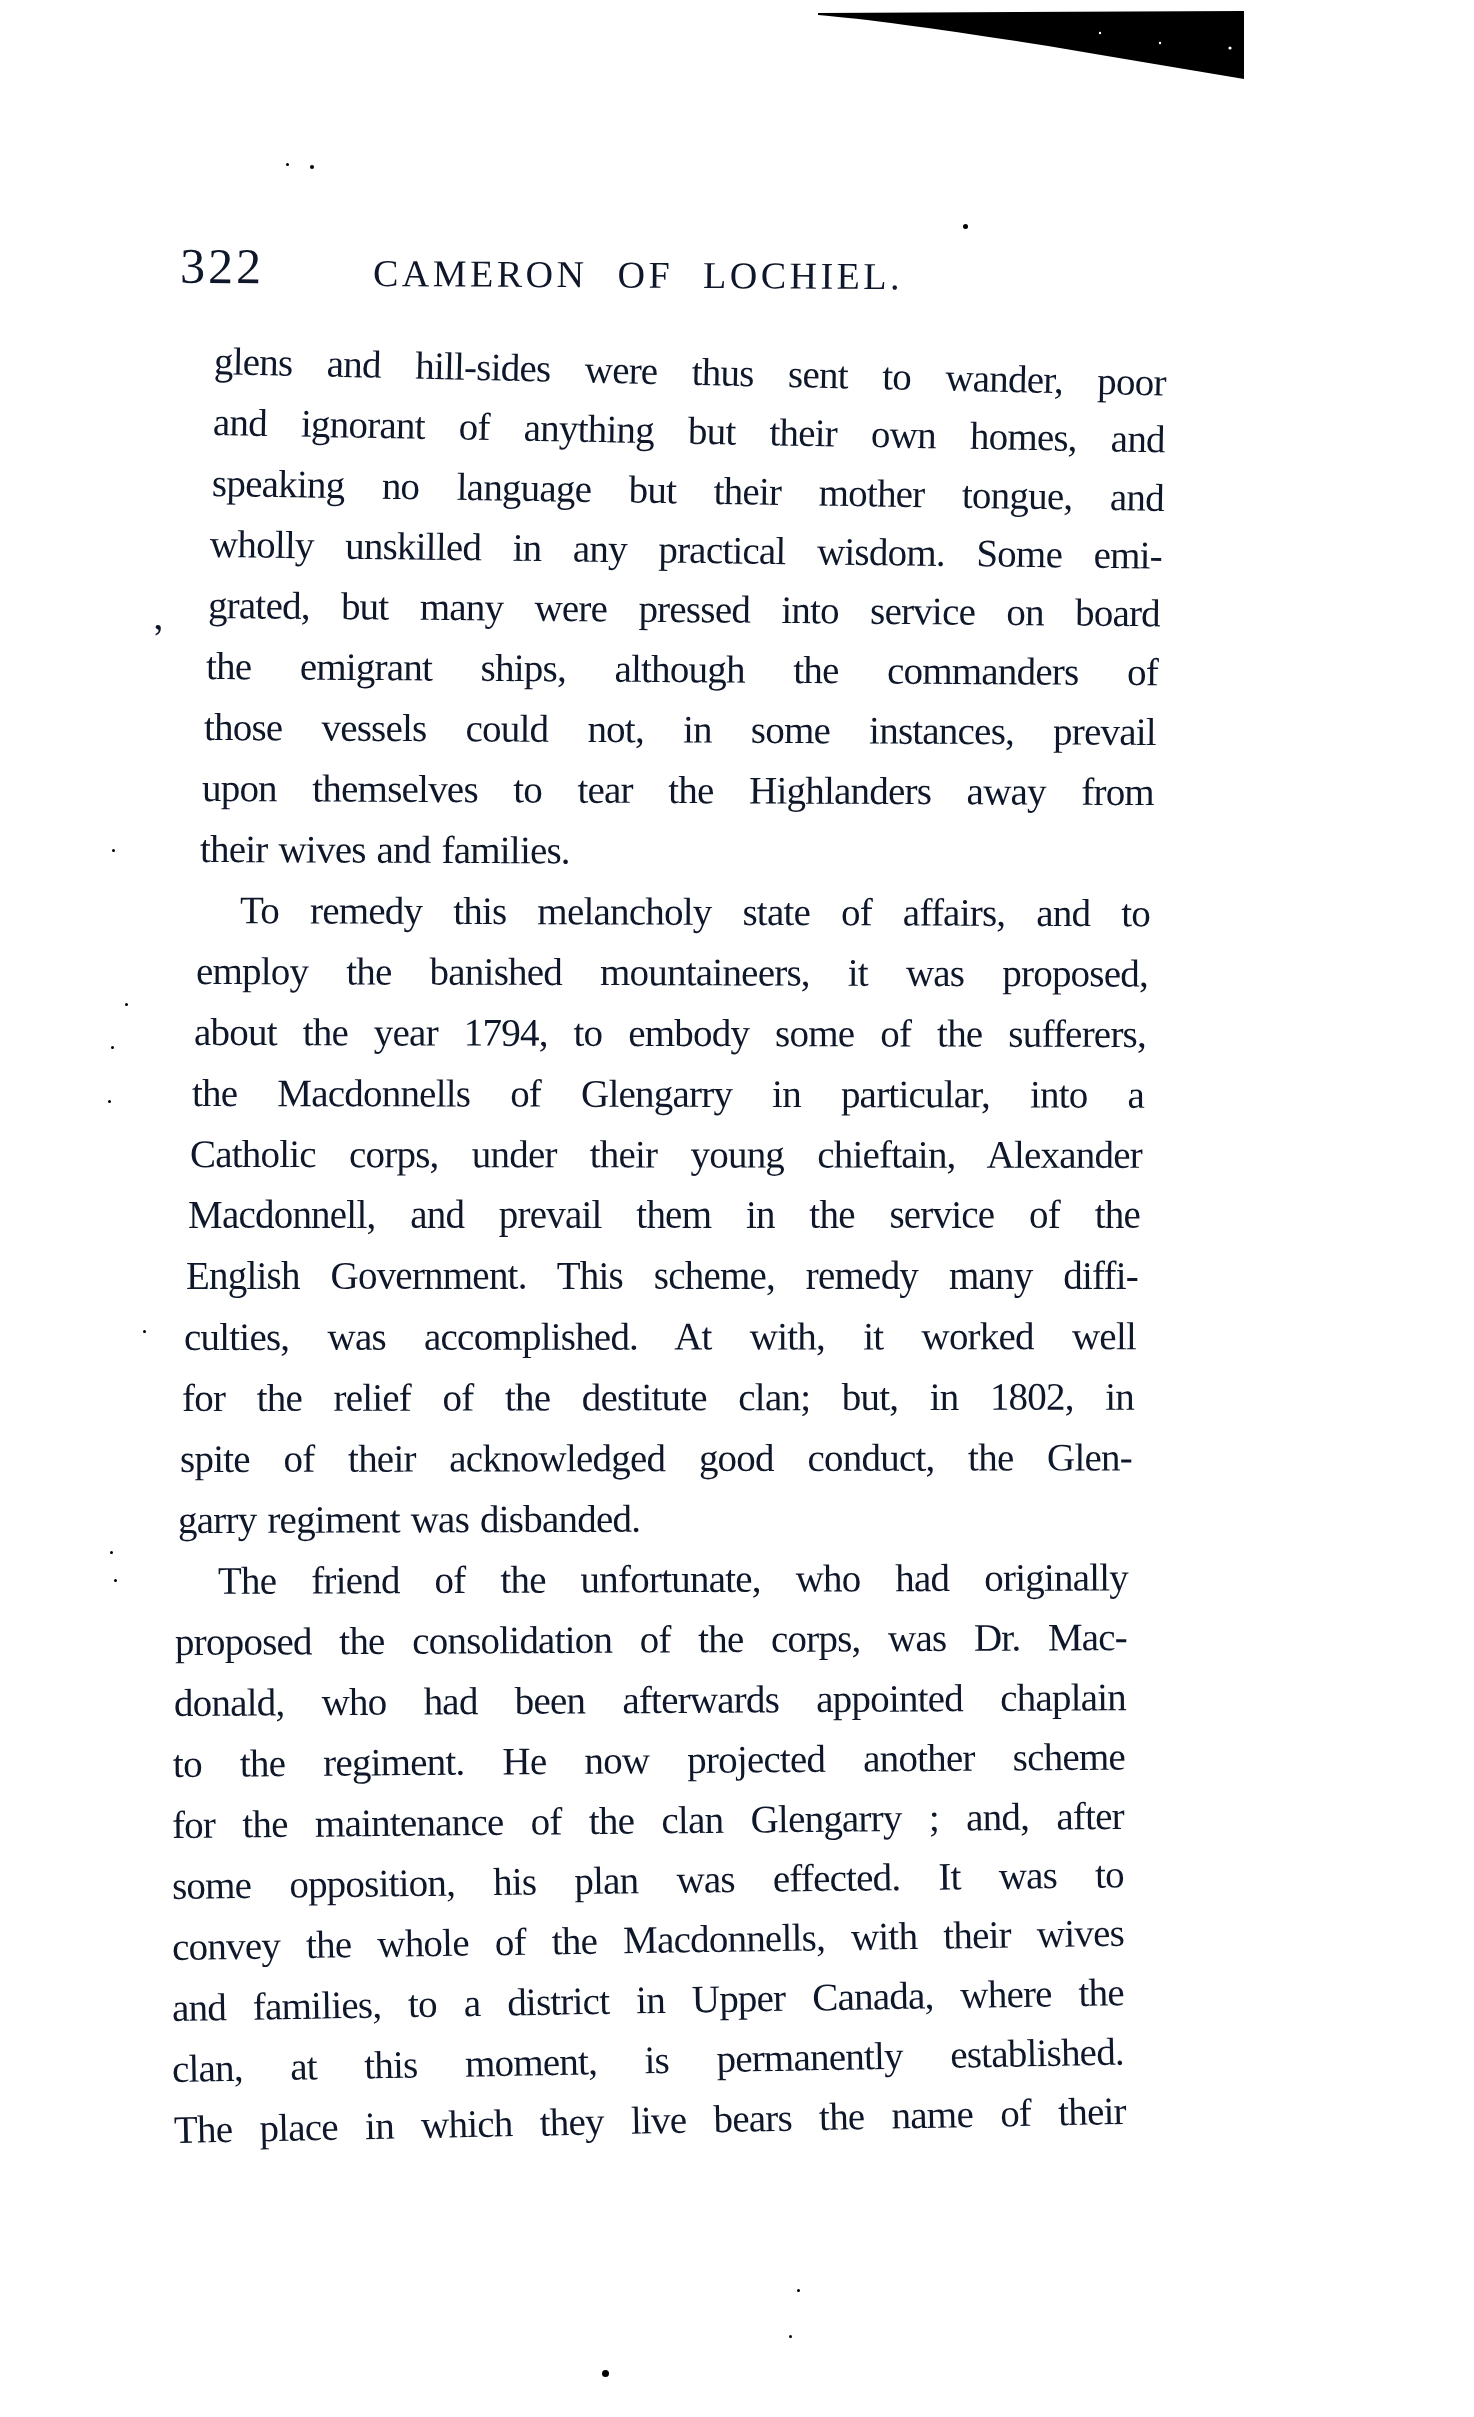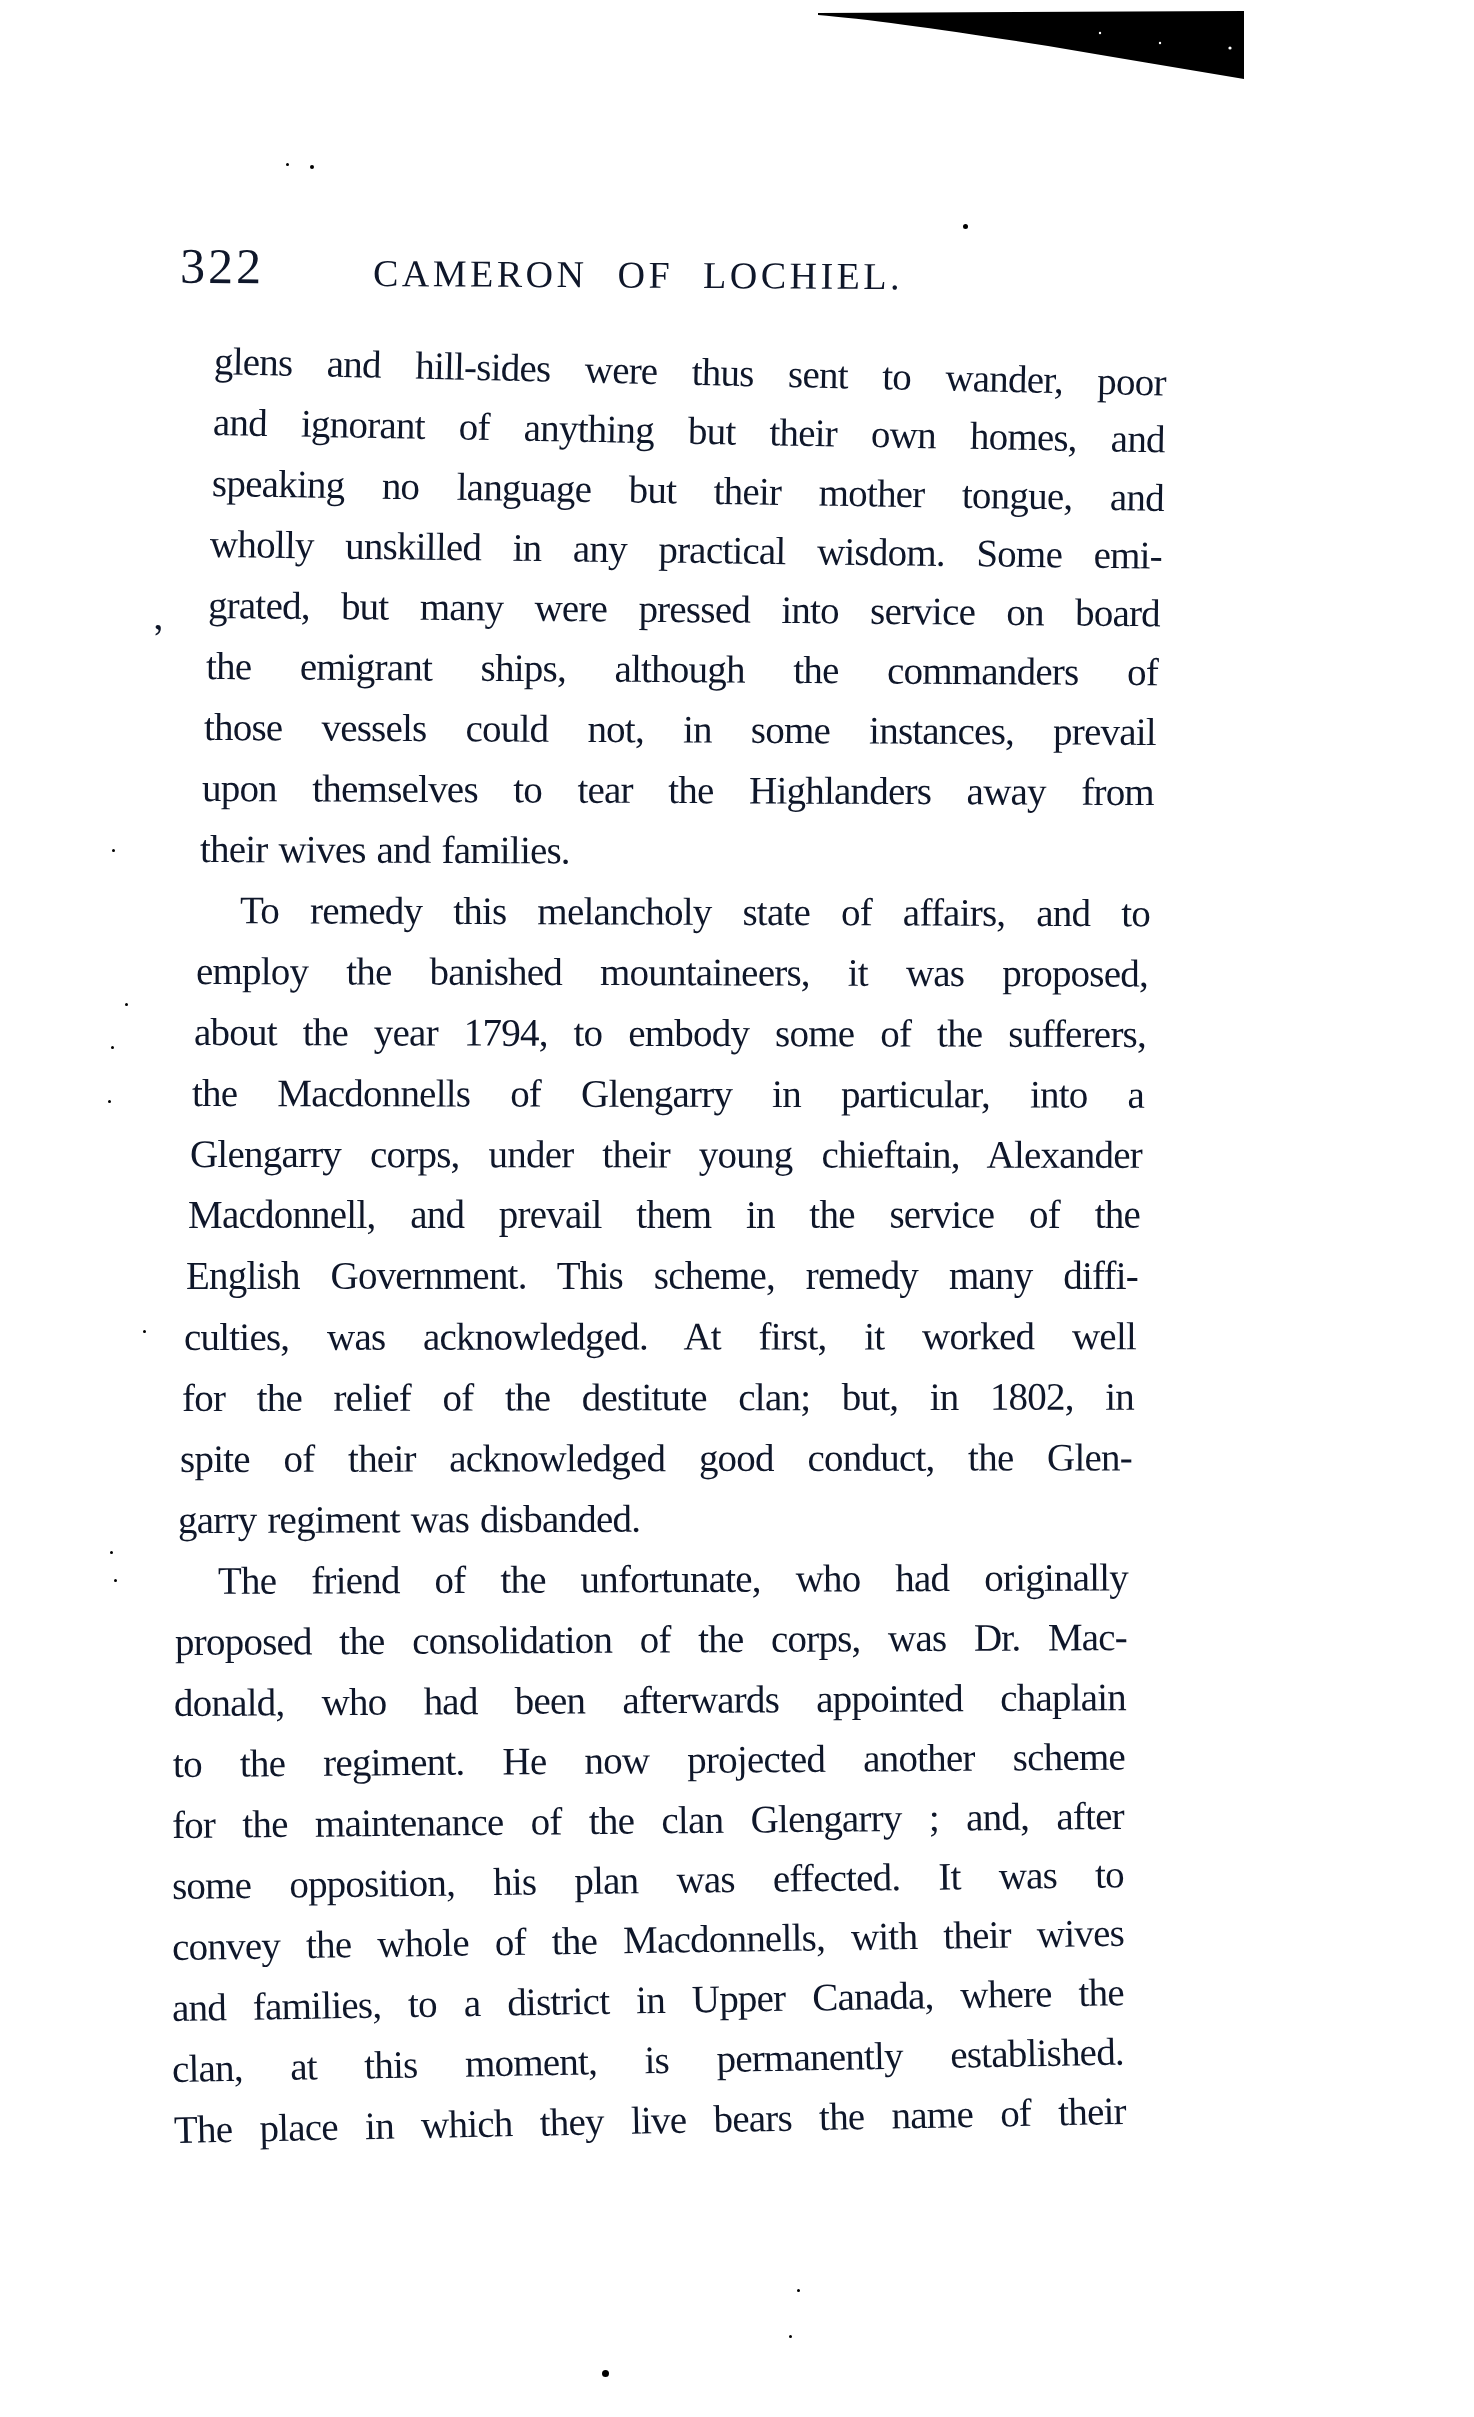--- a/index.html
+++ b/index.html
@@ -109,24 +109,24 @@
       <div class="text-line" style="--tilt: 0.7deg; --shift: 30px;">wholly unskilled in any practical wisdom.  Some emi-</div>
       <div class="text-line" style="--tilt: 0.5deg; --shift: 28px;">grated, but many were pressed into service on board</div>
       <div class="text-line" style="--tilt: 0.38deg; --shift: 26px;">the emigrant ships, although the commanders of</div>
       <div class="text-line" style="--tilt: 0.3deg; --shift: 24px;">those vessels could not, in some instances, prevail</div>
       <div class="text-line" style="--tilt: 0.25deg; --shift: 22px;">upon themselves to tear the Highlanders away from</div>
       <div class="text-line para-end" style="--tilt: 0.22deg; --shift: 20px;">their wives and families.</div>
       <div class="text-line indent" style="--tilt: 0.2deg; --shift: 18px;">To remedy this melancholy state of affairs, and to</div>
       <div class="text-line" style="--tilt: 0.15deg; --shift: 16px;">employ the banished mountaineers, it was proposed,</div>
       <div class="text-line" style="--tilt: 0.12deg; --shift: 14px;">about the year 1794, to embody some of the sufferers,</div>
       <div class="text-line" style="--tilt: 0.1deg; --shift: 12px;">the Macdonnells of Glengarry in particular, into a</div>
-      <div class="text-line" style="--tilt: 0.05deg; --shift: 10px;">Glengarry corps, under their young chieftain, Alexander</div>
+      <div class="text-line" style="--tilt: 0.05deg; --shift: 10px;">Catholic corps, under their young chieftain, Alexander</div>
       <div class="text-line" style="--tilt: 0.02deg; --shift: 8px;">Macdonnell, and prevail them in the service of the</div>
       <div class="text-line" style="--tilt: 0deg; --shift: 6px;">English Government.  This scheme, remedy many diffi-</div>
-      <div class="text-line" style="--tilt: -0.05deg; --shift: 4px;">culties, was acknowledged.  At first, it worked well</div>
+      <div class="text-line" style="--tilt: -0.05deg; --shift: 4px;">culties, was accomplished.  At with, it worked well</div>
       <div class="text-line" style="--tilt: -0.08deg; --shift: 2px;">for the relief of the destitute clan; but, in 1802, in</div>
       <div class="text-line" style="--tilt: -0.1deg; --shift: 0px;">spite of their acknowledged good conduct, the Glen-</div>
       <div class="text-line para-end" style="--tilt: -0.15deg; --shift: -2px;">garry regiment was disbanded.</div>
       <div class="text-line indent" style="--tilt: -0.22deg; --shift: -4px;">The friend of the unfortunate, who had originally</div>
       <div class="text-line" style="--tilt: -0.3deg; --shift: -5px;">proposed the consolidation of the corps, was Dr. Mac-</div>
       <div class="text-line" style="--tilt: -0.35deg; --shift: -6px;">donald, who had been afterwards appointed chaplain</div>
       <div class="text-line" style="--tilt: -0.45deg; --shift: -7px;">to the regiment.  He now projected another scheme</div>
       <div class="text-line" style="--tilt: -0.55deg; --shift: -8px;">for the maintenance of the clan Glengarry ; and, after</div>
       <div class="text-line" style="--tilt: -0.7deg; --shift: -8px;">some opposition, his plan was effected.  It was to</div>
       <div class="text-line" style="--tilt: -0.85deg; --shift: -8px;">convey the whole of the Macdonnells, with their wives</div>

